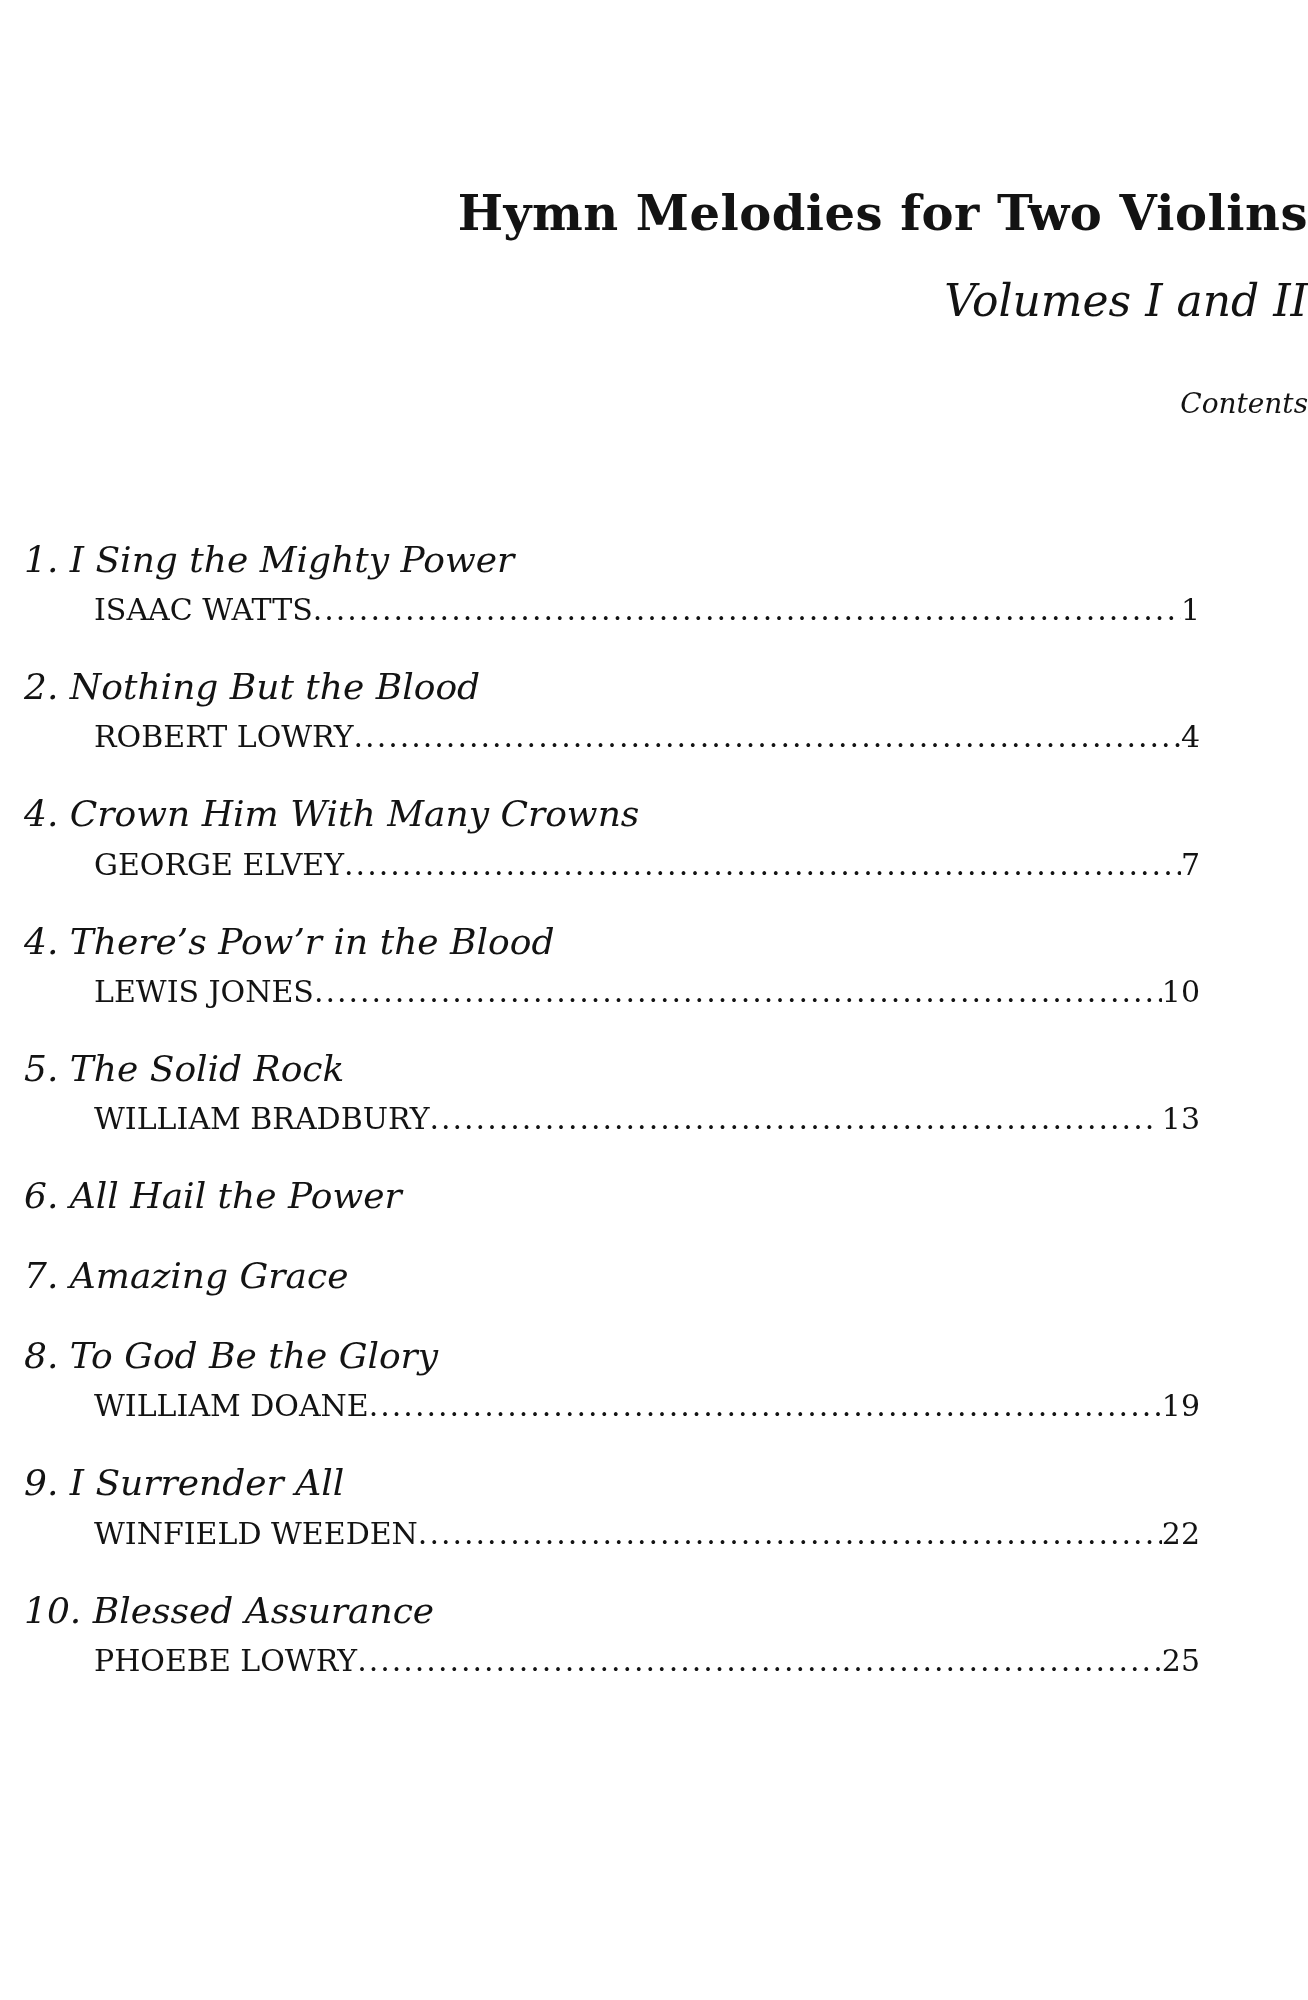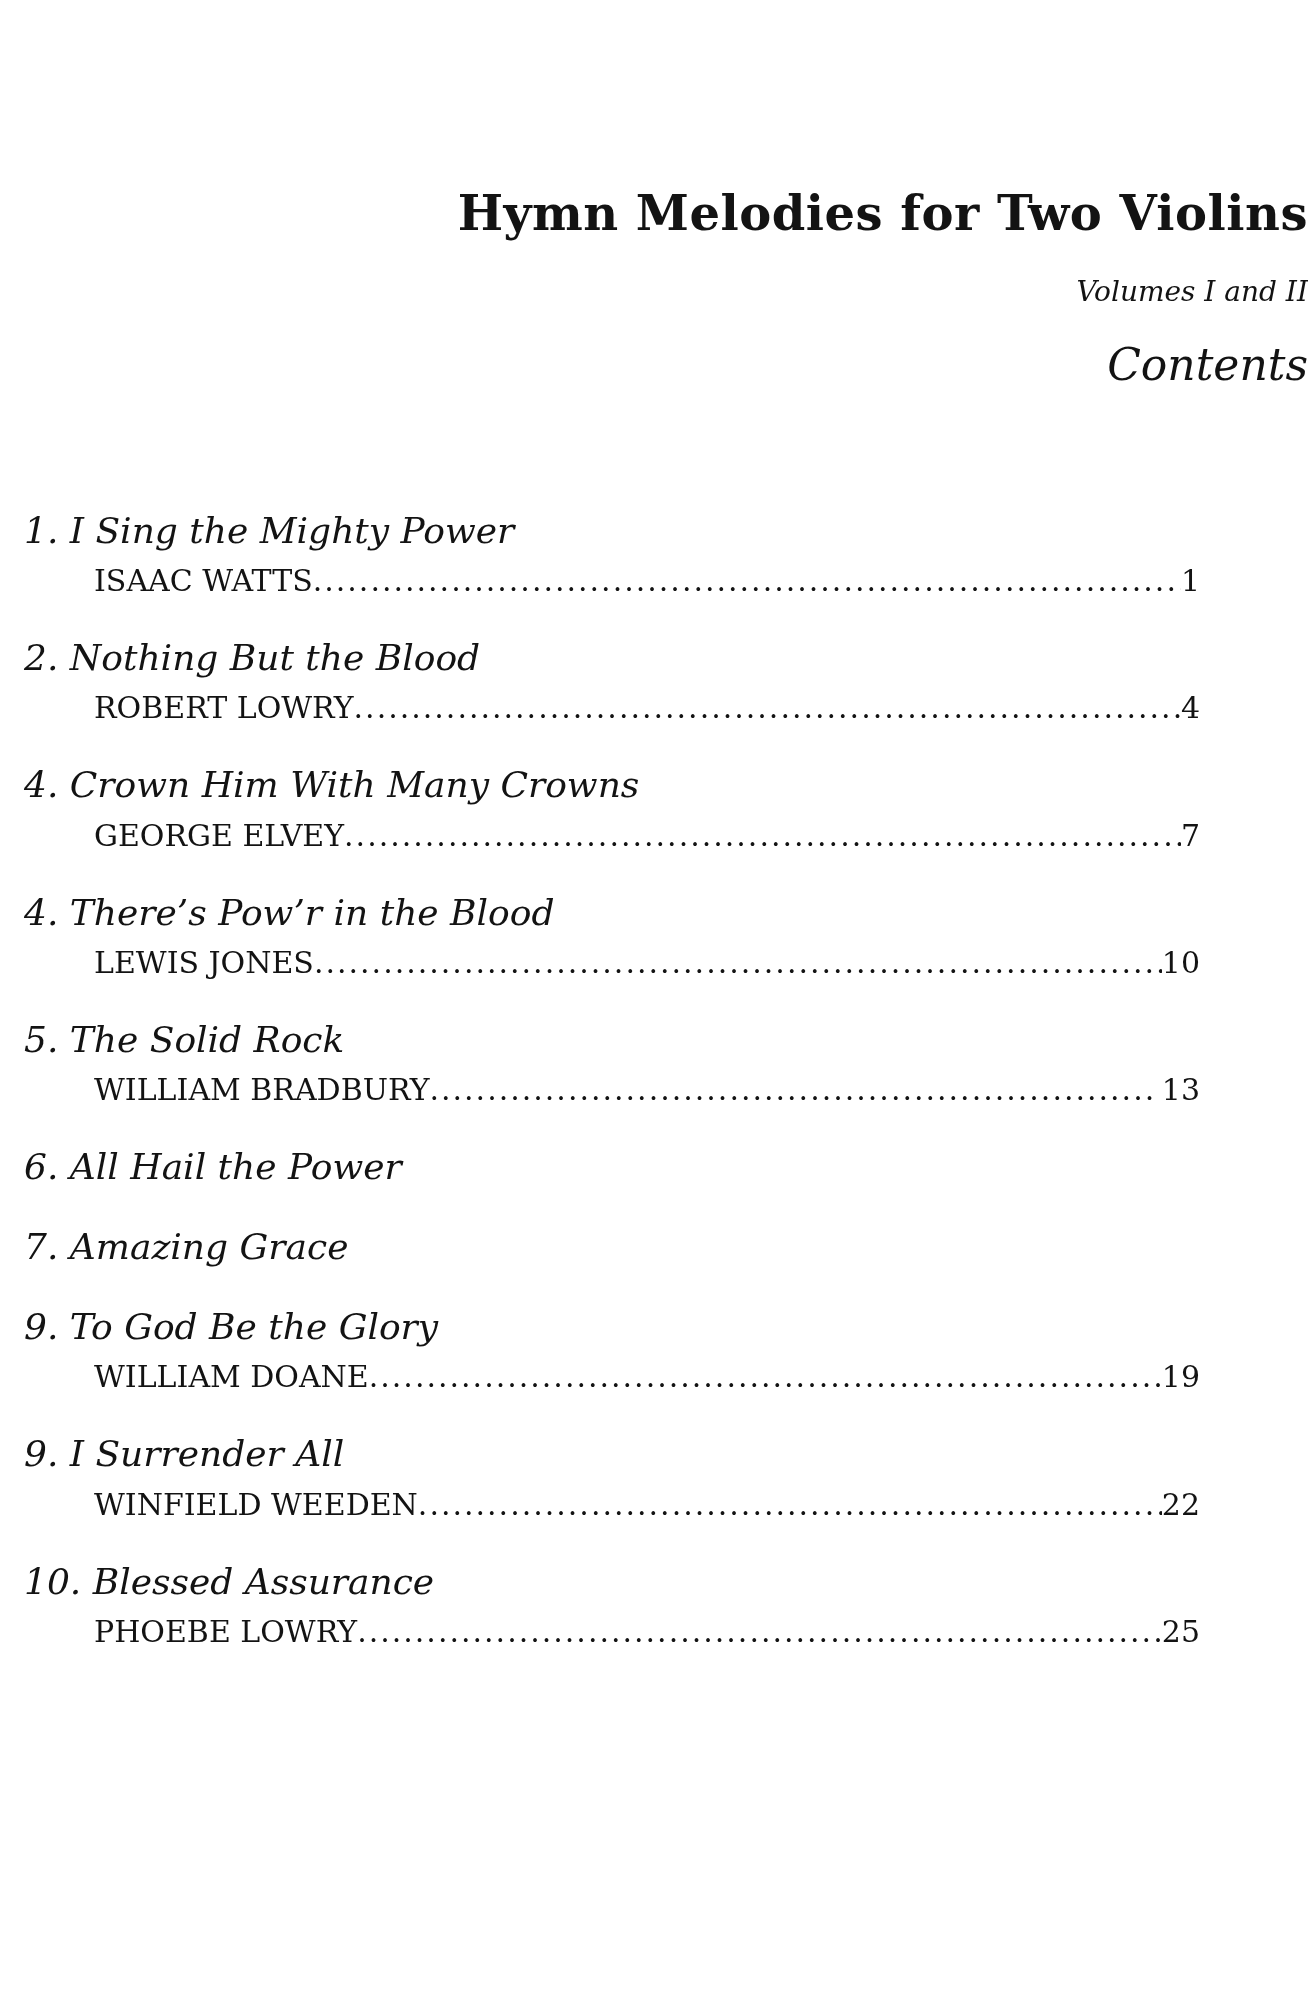--- a/index.html
+++ b/index.html
@@ -13,30 +13,30 @@
     overflow: hidden;
   }
   .doc-header { text-align: right; padding-top: 185px; }
   .doc-title {
     font-size: 48px;
     line-height: 1.2;
     font-weight: bold;
     letter-spacing: 0.5px;
   }
   .doc-subtitle {
-    font-size: 28px;
+    font-size: 44px;
     line-height: 1.2;
     font-style: italic;
     margin-top: 32px;
   }
   .contents-heading {
-    font-size: 44px;
+    font-size: 28px;
     line-height: 1.2;
     font-style: italic;
-    margin-top: 31px;
+    margin-top: 60px;
   }
   .toc {
     margin-top: 117px;
     padding-right: 108px;
     list-style: none;
   }
   .toc-entry { margin-bottom: 37px; }
   .entry-title {
     font-size: 36px;
     line-height: 1.2;
@@ -95,21 +95,21 @@
     <div class="entry-title">5. The Solid Rock</div>
     <div class="entry-line"><span class="entry-author">WILLIAM BRADBURY</span><span class="leader"></span><span class="entry-page"> 13</span></div>
   </li>
   <li class="toc-entry">
     <div class="entry-title">6. All Hail the Power</div>
   </li>
   <li class="toc-entry">
     <div class="entry-title">7. Amazing Grace</div>
   </li>
   <li class="toc-entry">
-    <div class="entry-title">9. To God Be the Glory</div>
+    <div class="entry-title">8. To God Be the Glory</div>
     <div class="entry-line"><span class="entry-author">WILLIAM DOANE</span><span class="leader"></span><span class="entry-page">19</span></div>
   </li>
   <li class="toc-entry">
     <div class="entry-title">9. I Surrender All</div>
     <div class="entry-line"><span class="entry-author">WINFIELD WEEDEN</span><span class="leader"></span><span class="entry-page">22</span></div>
   </li>
   <li class="toc-entry">
     <div class="entry-title">10. Blessed Assurance</div>
     <div class="entry-line"><span class="entry-author">PHOEBE LOWRY</span><span class="leader"></span><span class="entry-page">25</span></div>
   </li>

